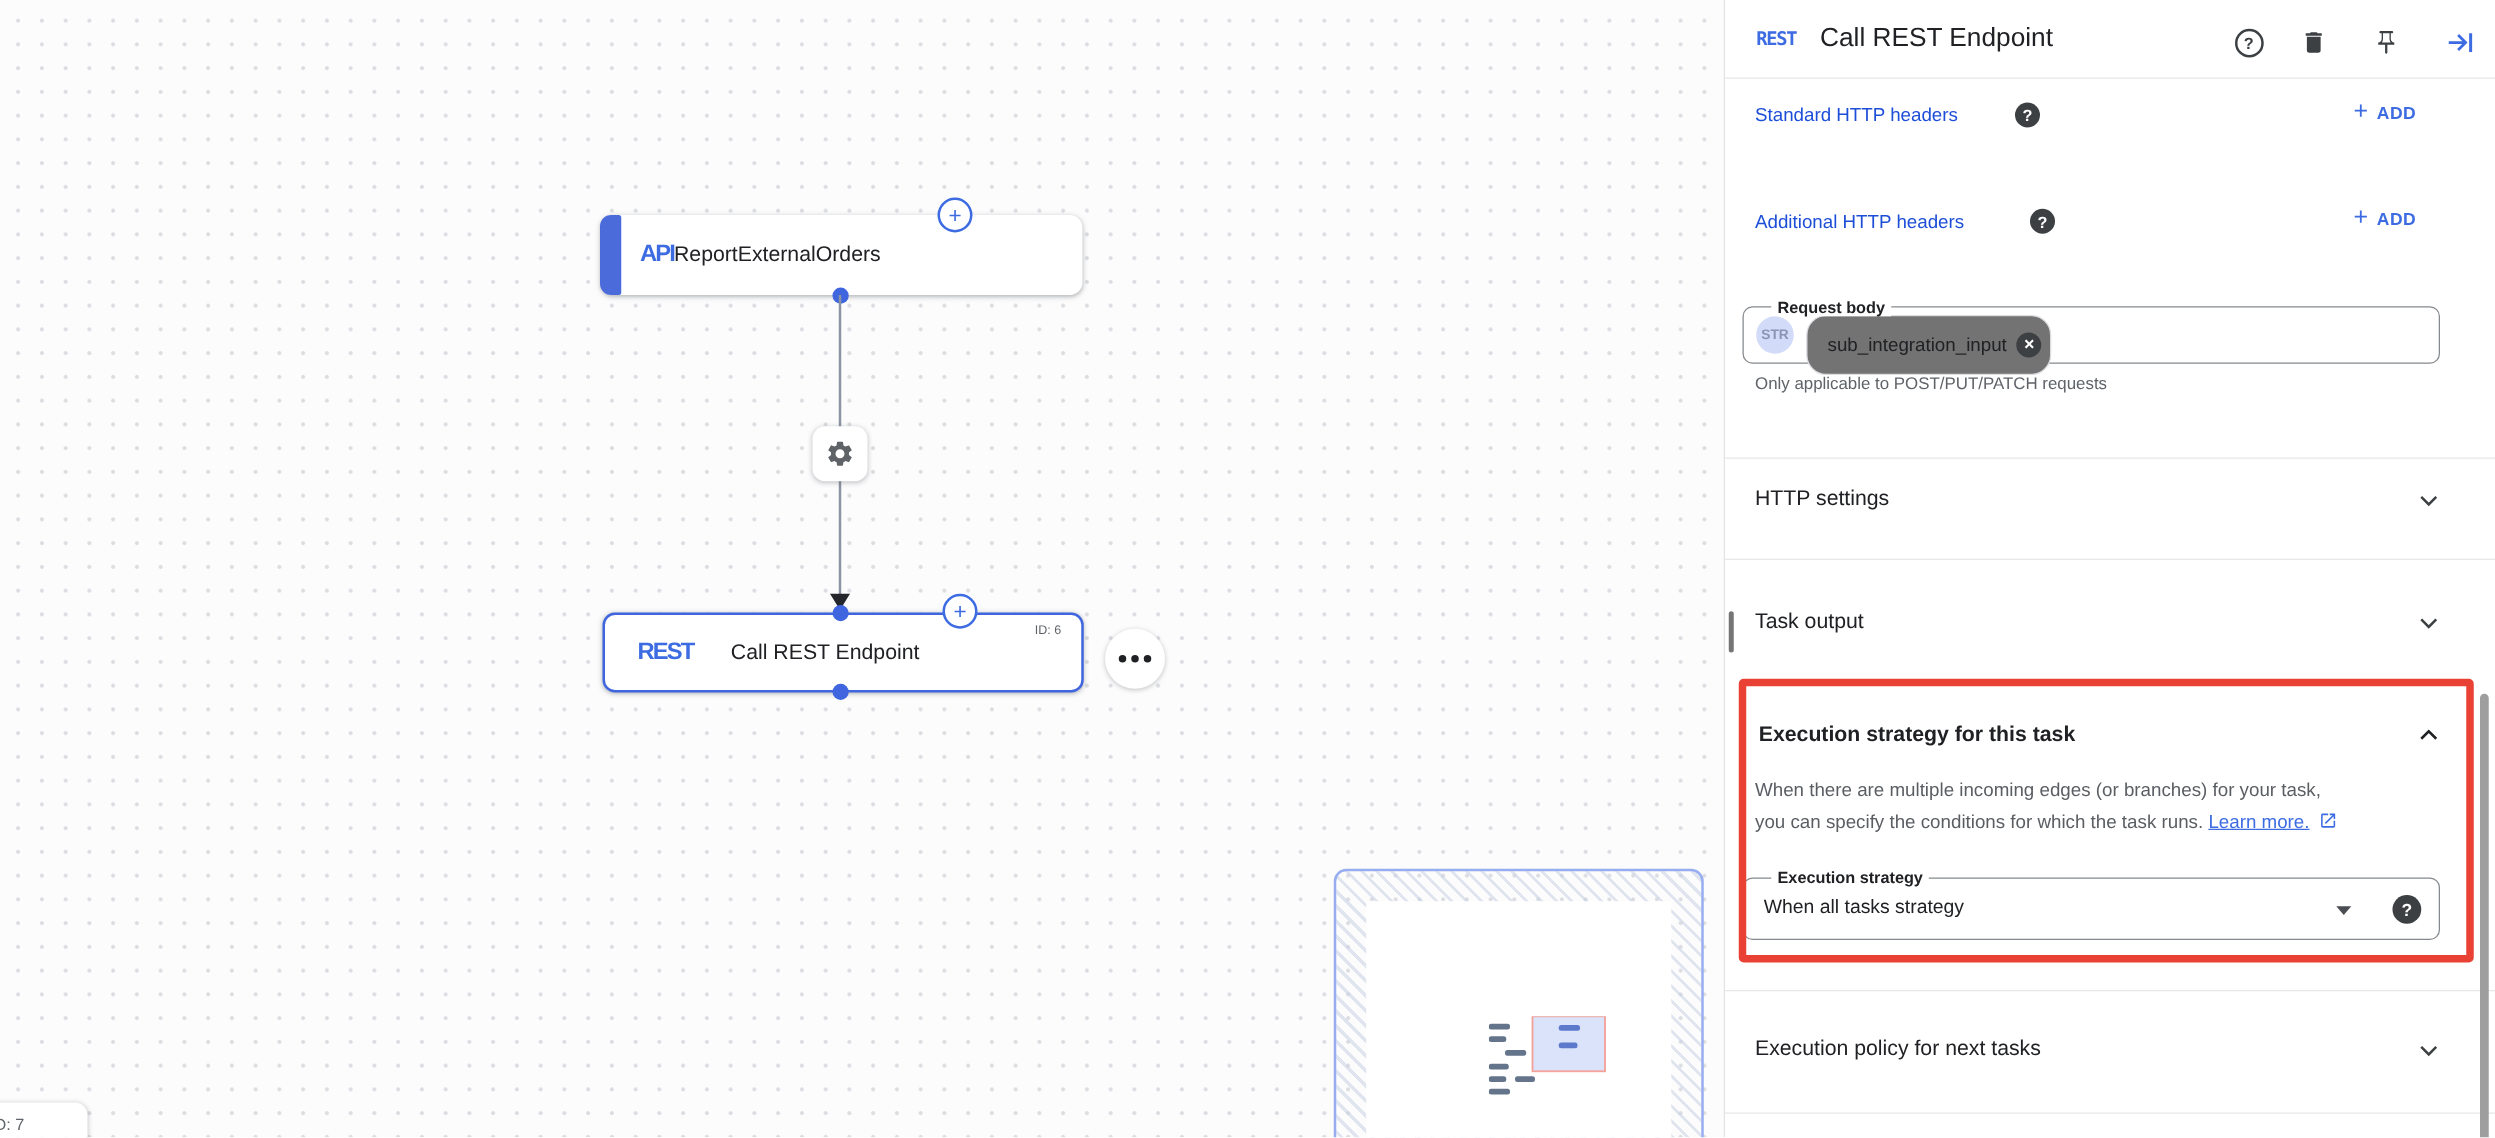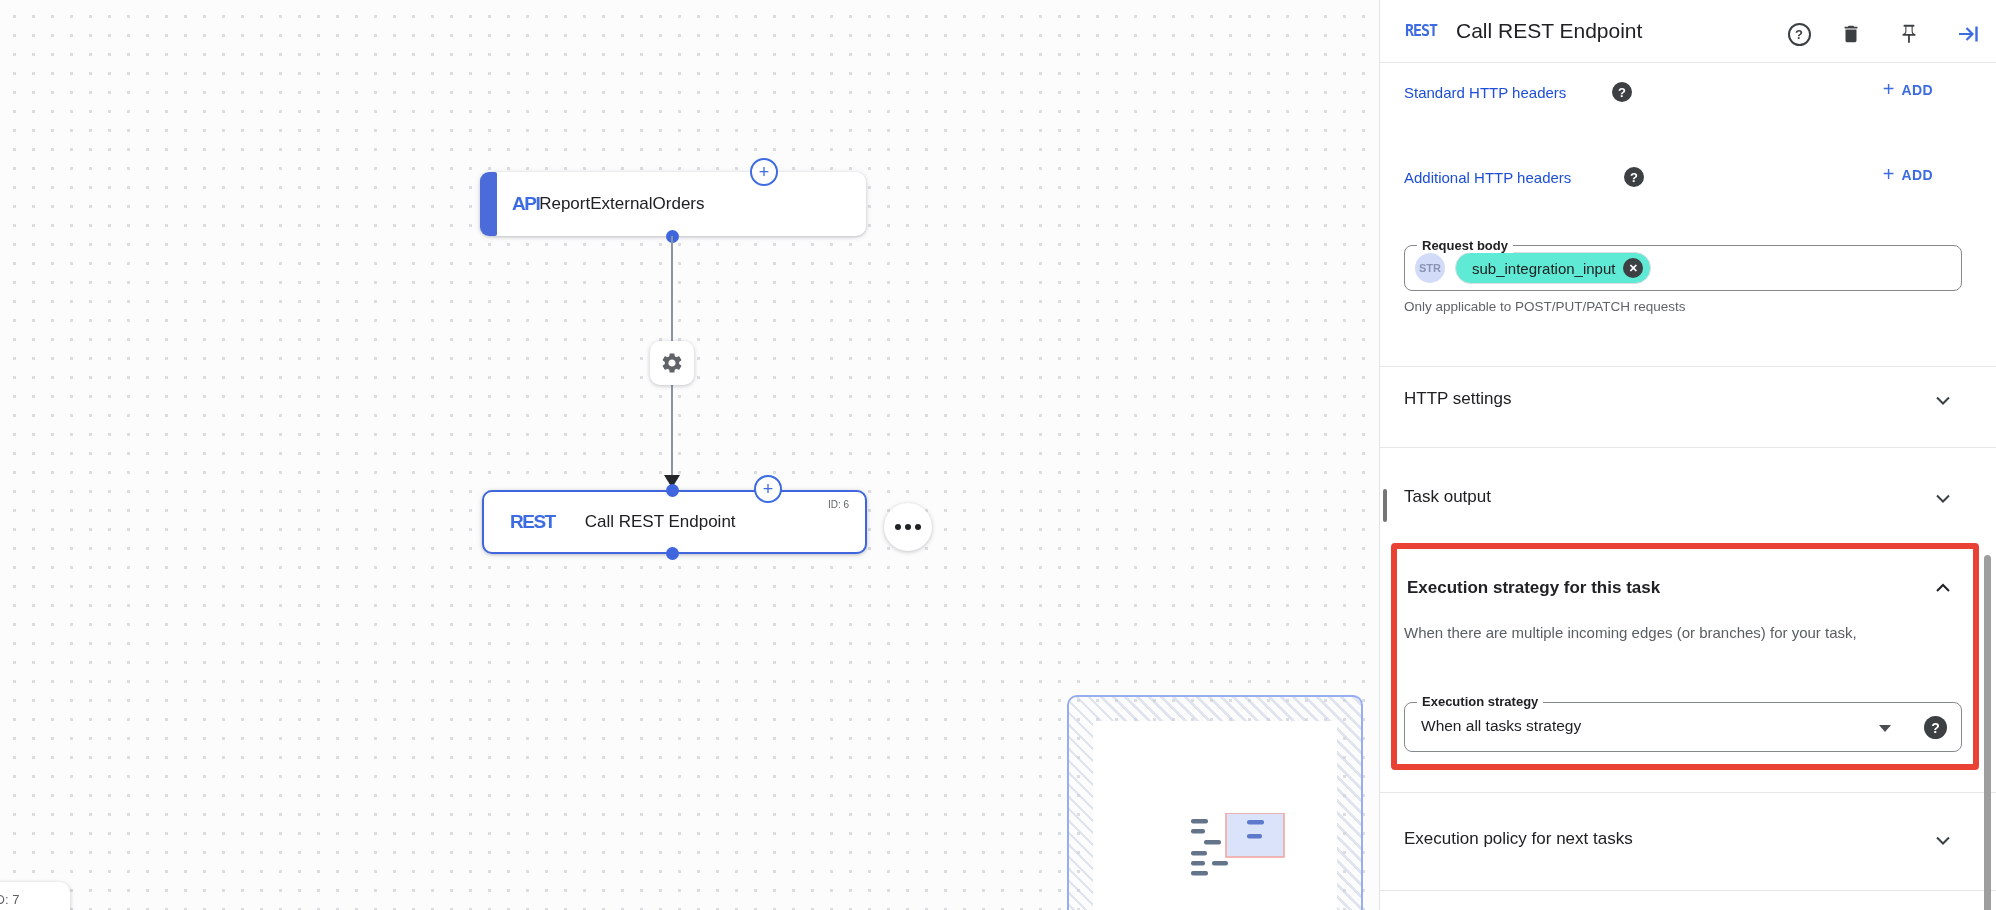--- a/index.html
+++ b/index.html
@@ -61,30 +61,30 @@
   .q-outline{width:19px;height:19px;border:2px solid #3C4043;border-radius:50%;display:flex;
     align-items:center;justify-content:center;font-size:13px;font-weight:bold;color:#3C4043;line-height:1;}
   .q-filled{width:20px;height:20px;background:#3C4043;border-radius:50%;display:flex;
     align-items:center;justify-content:center;font-size:13px;font-weight:bold;color:#fff;line-height:1;}
 
   .field-row-label{position:absolute;left:24px;font-size:15px;color:#1d4ed8;}
   .add-btn{position:absolute;display:flex;align-items:center;gap:7px;color:#3C6BE2;cursor:pointer;}
   .add-btn .plus{font-size:20px;font-weight:400;line-height:1;margin-top:-2px;}
   .add-btn .add-label{font-size:14px;font-weight:700;letter-spacing:.4px;}
 
-  .mfield{position:absolute;left:24px;width:558px;box-sizing:border-box;background:#fff;
+  .mfield{position:absolute;left:14px;width:558px;box-sizing:border-box;background:#fff;
     border:1px solid #85898D;border-radius:8px;}
   .mfield-label{position:absolute;left:37px;z-index:2;background:#fff;padding:0 5px;
     font-size:13px;font-weight:700;color:#202124;}
 
   #request-body-field{top:245px;height:46px;}
   #str-chip{position:absolute;left:10px;top:7px;width:30px;height:30px;border-radius:50%;background:#D2DBF7;
     display:flex;align-items:center;justify-content:center;font-size:11px;font-weight:bold;color:#8A95B5;}
-  #value-pill{position:absolute;left:50px;top:6px;height:32px;box-sizing:border-box;border:1px solid #DADCE0;
-    border-radius:16px;display:flex;align-items:center;padding:0 7px 0 16px;gap:8px;background:#5eead4;}
+  #value-pill{position:absolute;left:50px;top:6px;height:48px;box-sizing:border-box;border:1px solid #DADCE0;
+    border-radius:16px;display:flex;align-items:center;padding:0 7px 0 16px;gap:8px;background:#737373;}
   #value-pill .pill-text{font-size:15px;color:#202124;}
   .x-circle{width:20px;height:20px;border-radius:50%;background:#3C4043;color:#fff;display:flex;
     align-items:center;justify-content:center;font-size:11px;font-weight:bold;line-height:1;cursor:pointer;}
   #rb-helper{position:absolute;left:24px;top:299px;font-size:13.5px;color:#5F6368;}
 
   .section-label{position:absolute;left:24px;font-size:17px;font-weight:500;color:#202124;}
   .chev{position:absolute;left:550px;width:26px;height:26px;display:flex;align-items:center;justify-content:center;cursor:pointer;}
 
   #left-scroll-bit{position:absolute;left:3px;top:489px;width:4px;height:33px;background:#757575;border-radius:2px;}
 
@@ -251,20 +251,28 @@
       </svg>
     </span>
 
     <span id="exec-title">Execution strategy for this task</span>
     <span class="chev" style="top:575px;">
       <svg width="24" height="24" viewBox="0 0 24 24">
         <path d="M6 15l6-6 6 6" stroke="#202124" stroke-width="2" fill="none"></path>
       </svg>
     </span>
     <div class="desc-line" id="desc-line1">When there are multiple incoming edges (or branches) for your task,</div>
+    <div class="desc-line" id="desc-line2">
+      <span>you can specify the conditions for which the task runs.</span>
+      <span> </span>
+      <span id="learn-more">Learn more.</span>
+      <svg class="extlink-icon" width="15" height="15" viewBox="0 0 24 24">
+        <path fill="#3C6BE2" d="M19 19H5V5h7V3H5c-1.11 0-2 .9-2 2v14c0 1.1.89 2 2 2h14c1.1 0 2-.9 2-2v-7h-2v7zM14 3v2h3.59l-9.83 9.83 1.41 1.41L19 6.41V10h2V3h-7z"></path>
+      </svg>
+    </div>
 
     <span class="mfield-label" id="exec-field-label">Execution strategy</span>
     <div class="mfield" id="exec-field">
       <span id="exec-value">When all tasks strategy</span>
       <span id="exec-caret"></span>
       <span id="exec-help">
         <span class="q-filled">
             <span>?</span>
           </span>
       </span>

